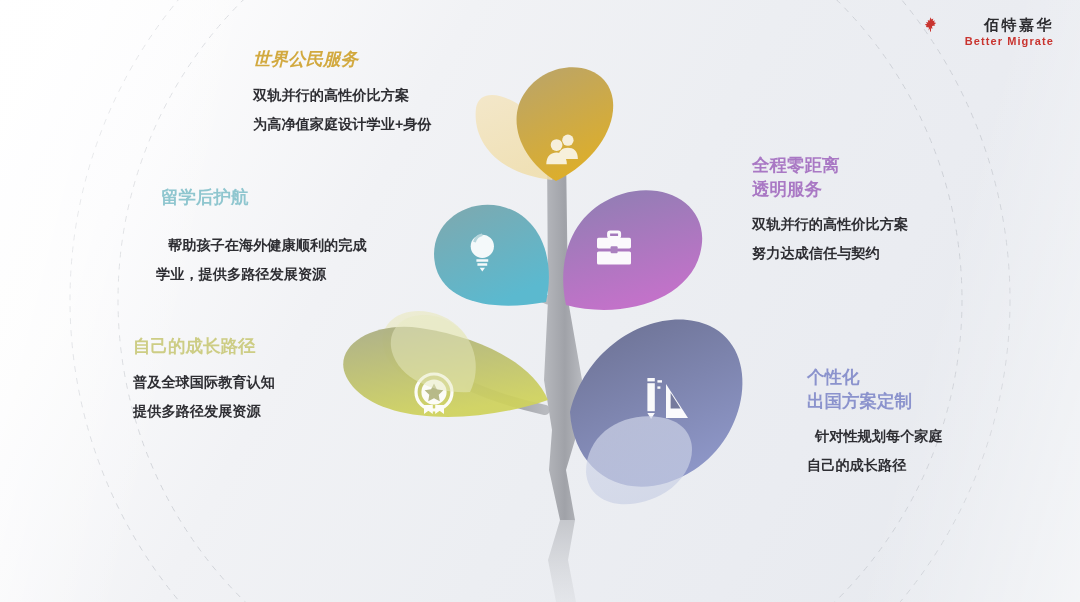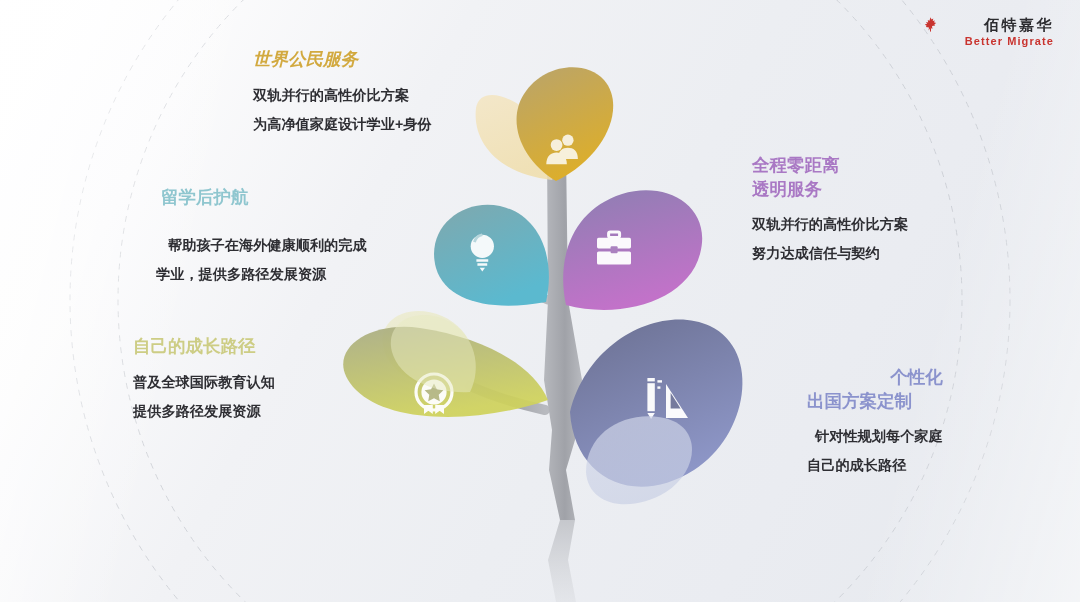--- a/index.html
+++ b/index.html
@@ -105,21 +105,21 @@
 
   #blk-consult { left: 133px; top: 334px; }
   #blk-consult .head { color: #cdcd85; }
   #blk-consult .body-line { }
 
   #blk-zero    { left: 752px; top: 153px; }
   #blk-zero .head { color: #a978c4; }
   #blk-zero .head2 { color: #a978c4; }
 
   #blk-custom  { left: 807px; top: 365px; }
-  #blk-custom .head { color: #8b93cd; text-align: right; }
+  #blk-custom .head { color: #8b93cd; }
   #blk-custom .head2 { color: #8b93cd; }
   #blk-custom .body-line:nth-of-type(1) { margin-left: 0px; }
   #blk-custom .body-line:nth-of-type(2) { margin-left: 8px; }
 
   .head-stack { margin-bottom: 9px; }
   .head-stack .head, .head-stack .head2 {
     font-size: 17.5px;
     font-weight: 700;
     line-height: 24px;
     white-space: nowrap;

